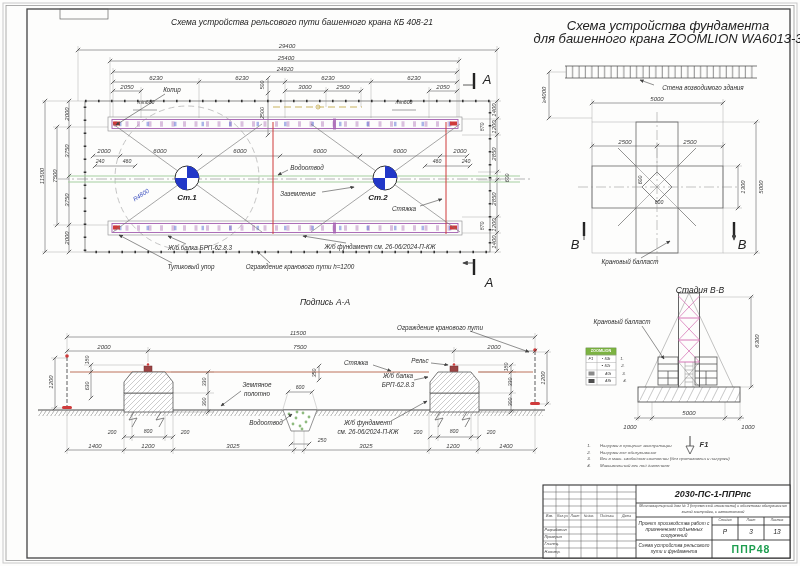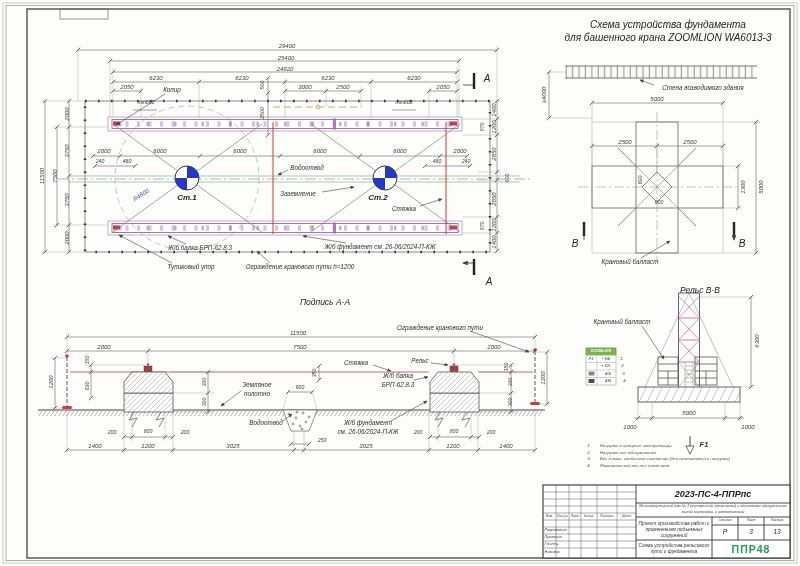--- a/index.html
+++ b/index.html
@@ -4,21 +4,21 @@
 <style>
   html,body{margin:0;padding:0;background:#e2e2e2}
   .sheet{position:relative;width:800px;height:566px;background:#fdfdfc;overflow:hidden;
          font-family:"Liberation Sans","DejaVu Sans",sans-serif}
   .sheet svg{position:absolute;left:0;top:0}
   .lbl{position:absolute;font-style:italic;color:#333;white-space:nowrap;line-height:1}
   .c{transform:translate(-50%,-50%)}
   .cr{transform:translate(-50%,-50%) rotate(-90deg)}
   .lt{transform:translateY(-50%)}
   .t1{font-size:8.5px;color:#222}
-  .t2{font-size:10px;color:#222}
+  .t2{font-size:13px;color:#222}
   .dim{font-size:6px;color:#3c3c3c}
   .d2{font-size:5.2px;color:#3c3c3c}
   .lab{font-size:6.3px;color:#2e2e2e}
   .st{font-size:8px;font-weight:bold;color:#222}
   .n{font-size:4.3px;color:#555}
   .lg{font-size:4.2px;color:#333}
   .lgh{font-size:3.8px;color:#fff;font-style:normal;font-weight:bold}
   .r48{position:absolute;font-size:6px;color:#3b4fc0;font-style:italic;white-space:nowrap;
        transform:translate(-50%,-50%) rotate(-33deg)}
   .f1l{font-size:7.5px;font-weight:bold;color:#333}
@@ -339,20 +339,21 @@
         <line x1="737.8" y1="420.2" x2="742.2" y2="415.8"></line>
       </g>
 
   <g>
     <rect x="543" y="485" width="247" height="73" fill="#fff" stroke="#333" stroke-width="1.1"></rect>
     <path stroke="#555" stroke-width="0.5" d="M543,492H636 M543,499H636 M543,506H636 M543,513H636 M543,520H636 M543,527H636 M543,534H636 M543,541H636 M543,548H636 M556,485V558 M569,485V558 M581,485V558 M597,485V558 M617,485V558"></path>
     <path stroke="#333" stroke-width="0.9" fill="none" d="M636,485V558 M636,503H790 M636,517H790 M636,540H790 M712,517V558 M738,517V540 M764,517V540 M712,525H790"></path>
   </g>
 </svg>
 
+<div class="lbl t1 c" style="left:302px;top:22px">Схема устройства рельсового пути башенного крана КБ 408-21</div>
 <div class="lbl dim c" style="left:287px;top:46px">29400</div>
 <div class="lbl dim c" style="left:286px;top:58px">25400</div>
 <div class="lbl dim c" style="left:285px;top:69px">24920</div>
 <div class="lbl dim c" style="left:156px;top:78px">6230</div>
 <div class="lbl dim c" style="left:242px;top:78px">6230</div>
 <div class="lbl dim c" style="left:328px;top:78px">6230</div>
 <div class="lbl dim c" style="left:414px;top:78px">6230</div>
 <div class="lbl dim c" style="left:127px;top:87px">2050</div>
 <div class="lbl dim c" style="left:305px;top:87px">3000</div>
 <div class="lbl dim c" style="left:343px;top:87px">2500</div>
@@ -448,21 +449,21 @@
 <div class="lbl dim c" style="left:366px;top:446px">3025</div>
 <div class="lbl dim c" style="left:453px;top:446px">1200</div>
 <div class="lbl dim c" style="left:506px;top:446px">1400</div>
 <div class="lbl d2 c" style="left:112px;top:433px">200</div>
 <div class="lbl d2 c" style="left:148px;top:432px">800</div>
 <div class="lbl d2 c" style="left:185px;top:433px">200</div>
 <div class="lbl d2 c" style="left:418px;top:433px">200</div>
 <div class="lbl d2 c" style="left:454px;top:432px">800</div>
 <div class="lbl d2 c" style="left:491px;top:433px">200</div>
 
-<div class="lbl t1 c" style="left:700px;top:290px">Рельс В-В</div>
+<div class="lbl t1 c" style="left:700px;top:290px">Стадия В-В</div>
 <div class="lbl lab c" style="left:622px;top:322px">Крановый балласт</div>
 <div class="lbl dim cr" style="left:757px;top:341px">6300</div>
 <div class="lbl dim c" style="left:689px;top:413px">5000</div>
 <div class="lbl dim c" style="left:630px;top:427px">1000</div>
 <div class="lbl dim c" style="left:748px;top:427px">1000</div>
 <div class="lbl f1l c" style="left:704px;top:445px">F1</div>
 <div class="lbl lgh c" style="left:601px;top:351.5px">ZOOMLION</div>
 <div class="lbl lg c" style="left:591px;top:359px">F1</div>
 <div class="lbl lg c" style="left:606px;top:359px">• 53t</div>
 <div class="lbl lg c" style="left:606px;top:366px">▪ 51t</div>
@@ -474,21 +475,21 @@
 <div class="lbl n c" style="left:625px;top:381px">4.</div>
 <div class="lbl n c" style="left:589px;top:446px">1.</div>
 <div class="lbl n lt" style="left:600px;top:446px">Нагрузки в процессе эксплуатации</div>
 <div class="lbl n c" style="left:589px;top:452.5px">2.</div>
 <div class="lbl n lt" style="left:600px;top:452.5px">Нагрузки вне обслуживания</div>
 <div class="lbl n c" style="left:589px;top:459px">3.</div>
 <div class="lbl n lt" style="left:600px;top:459px">Вес в макс. свободном состоянии (без противовеса и нагрузки)</div>
 <div class="lbl n c" style="left:589px;top:465.5px">4.</div>
 <div class="lbl n lt" style="left:600px;top:465.5px">Максимальный вес под давлением</div>
 
-<div class="lbl tbdoc c" style="left:713px;top:494px">2023-ПС-4-ППРпс</div>
+<div class="lbl tbdoc c" style="left:713px;top:494px">2030-ПС-1-ППРпс</div>
 <div class="lbl tbs c" style="left:713px;top:507px">Многоквартирный дом № 1 (переменной этажности) с объектами обслуживания</div>
 <div class="lbl tbs c" style="left:713px;top:512.5px">жилой застройки, с автостоянкой</div>
 <div class="cell" style="left:638px;top:521px;width:72px">Проект производства работ с применением подъемных сооружений</div>
 <div class="lbl tbc c" style="left:725px;top:521px">Стадия</div>
 <div class="lbl tbc c" style="left:751px;top:521px">Лист</div>
 <div class="lbl tbc c" style="left:777px;top:521px">Листов</div>
 <div class="lbl tbv c" style="left:725px;top:532px">Р</div>
 <div class="lbl tbv c" style="left:751px;top:532px">3</div>
 <div class="lbl tbv c" style="left:777px;top:532px">13</div>
 <div class="cell" style="left:638px;top:543px;width:72px">Схема устройства рельсового пути и фундамента</div>

